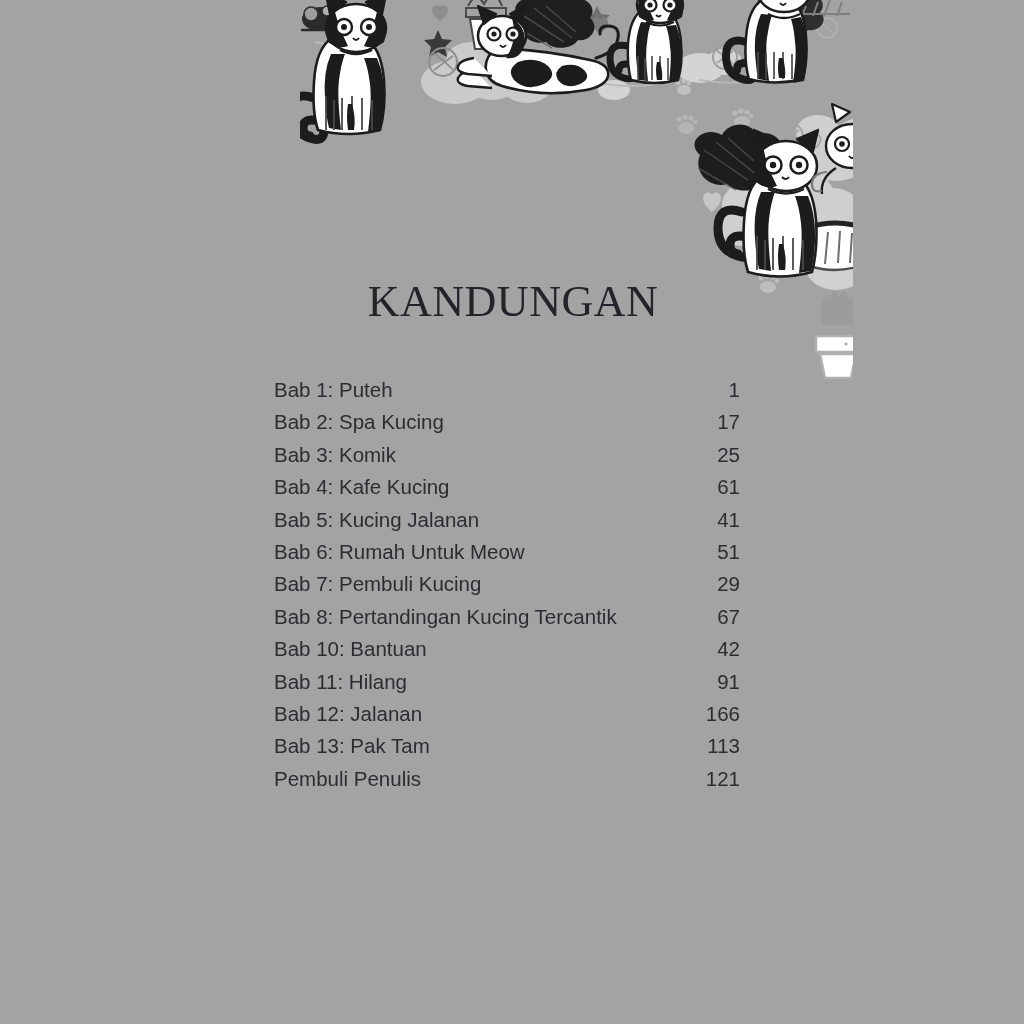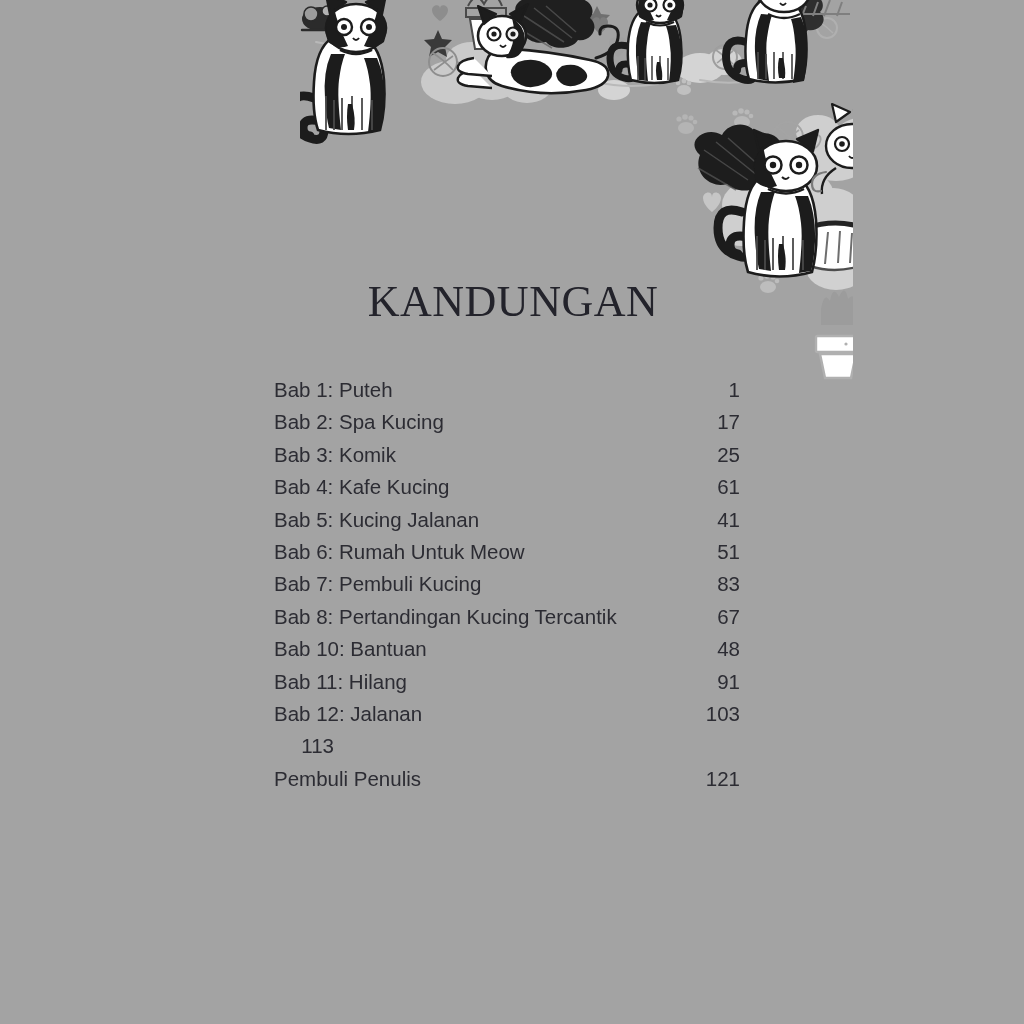--- a/index.html
+++ b/index.html
@@ -407,39 +407,40 @@
       <div class="toc-row">
         <span class="toc-label">Bab 5: Kucing Jalanan</span>
         <span class="toc-page">41</span>
       </div>
       <div class="toc-row">
         <span class="toc-label">Bab 6: Rumah Untuk Meow</span>
         <span class="toc-page">51</span>
       </div>
       <div class="toc-row">
         <span class="toc-label">Bab 7: Pembuli Kucing</span>
-        <span class="toc-page">83</span>
+        <span class="toc-page">29</span>
       </div>
       <div class="toc-row">
         <span class="toc-label">Bab 8: Pertandingan Kucing Tercantik</span>
         <span class="toc-page">67</span>
       </div>
       <div class="toc-row">
         <span class="toc-label">Bab 10: Bantuan</span>
-        <span class="toc-page">48</span>
+        <span class="toc-page">42</span>
       </div>
       <div class="toc-row">
         <span class="toc-label">Bab 11: Hilang</span>
         <span class="toc-page">91</span>
       </div>
       <div class="toc-row">
         <span class="toc-label">Bab 12: Jalanan</span>
-        <span class="toc-page">103</span>
-      </div>
-      <div class="toc-row">
+        <span class="toc-page">166</span>
+      </div>
+      <div class="toc-row">
+        <span class="toc-label">Bab 13: Pak Tam</span>
         <span class="toc-page">113</span>
       </div>
       <div class="toc-row">
         <span class="toc-label">Pembuli Penulis</span>
         <span class="toc-page">121</span>
       </div>
     </div>
 
 </div>
 

